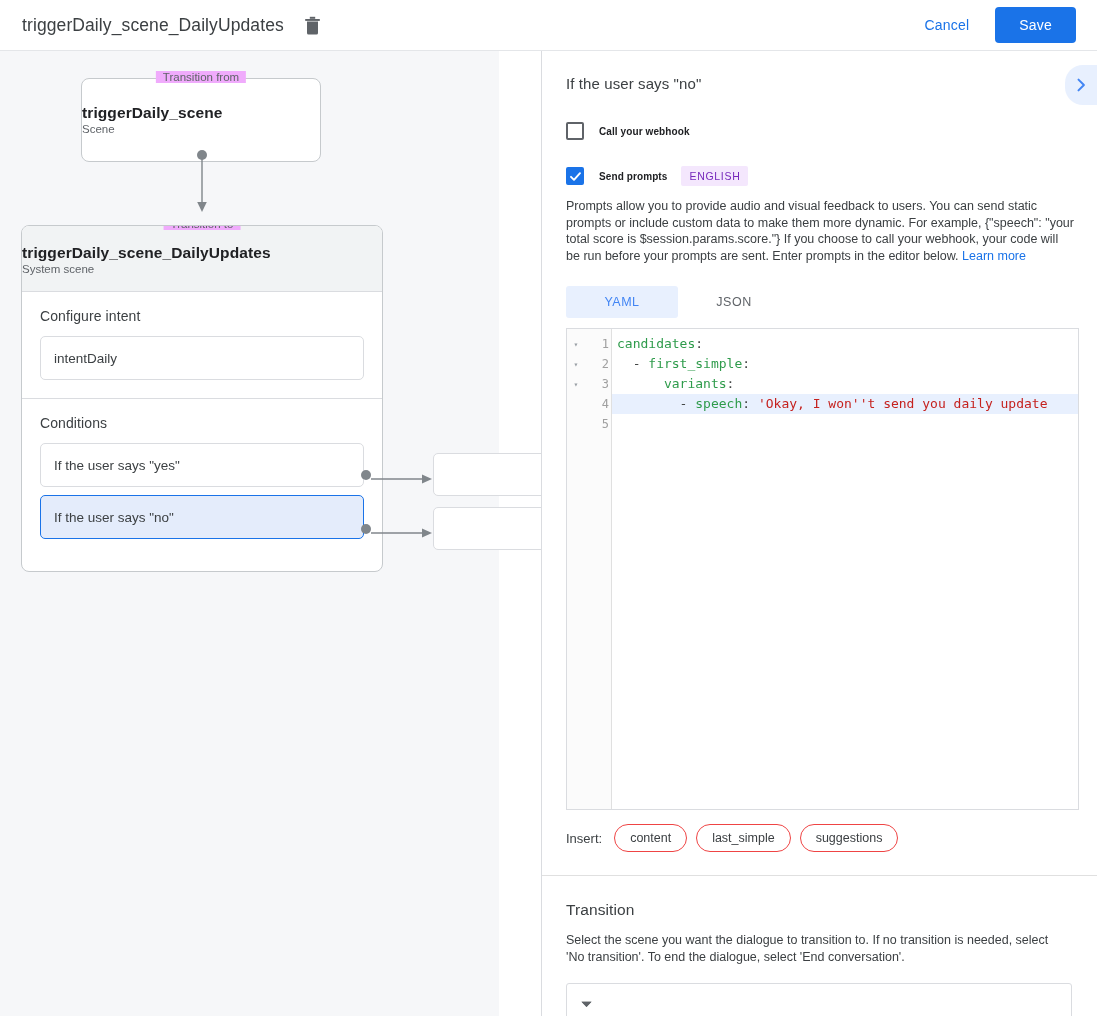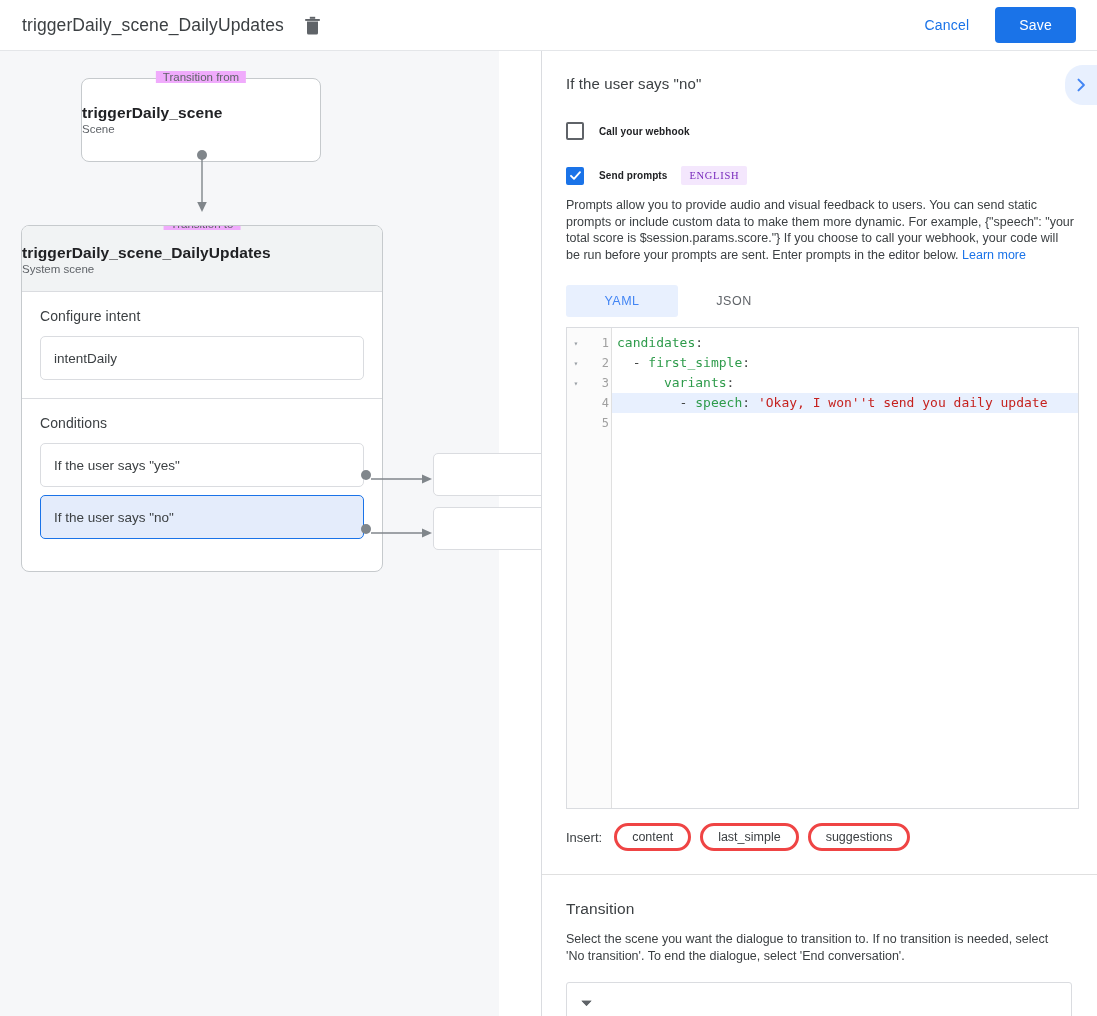--- a/index.html
+++ b/index.html
@@ -145,21 +145,21 @@
     background: #fff; cursor: pointer; flex: none;
   }
   .cbox.checked {
     background: #1a73e8; border-color: #1a73e8;
     display: flex; align-items: center; justify-content: center;
   }
   .cbl { margin-left: 15px; font-size: 10px; color: #202124; font-weight: bold; letter-spacing: .1px; }
   #lang-badge {
     margin-left: 14px; background: #f4e7fd; color: #7627bb;
     font-size: 10.5px; letter-spacing: .7px;
-    padding: 4px 8px; border-radius: 2px; font-family: Liberation Serif, serif;
+    padding: 4px 8px; border-radius: 2px;
   }
   #prompts-desc {
     margin: 12px 24px 8px 24px; width: 508px;
     font-size: 12.5px; line-height: 16.5px; color: #3c4043;
   }
   #prompts-desc a { color: #1a73e8; text-decoration: none; }
 
   
   #editor-tabs { display: flex; margin: 22px 0 0 566px; }
   #editor-tabs { margin: 22px 0 0 0; padding-left: 24px; }
@@ -193,21 +193,21 @@
   }
   .cline { height: 20px; line-height: 20px; white-space: pre; padding-left: 5px; }
   .cline.hl { background: #e8f0fe; }
   .k { color: #2e9b4b; }
   .s { color: #c5221f; }
   .p { color: #444746; }
 
   #insert-row { display: flex; align-items: center; margin: 14px 0 0 24px; }
   #insert-label { font-size: 13px; color: #3c4043; margin-right: 12px; }
   .chip {
-    border: 3px solid #ef4444; border-radius: 16px;
+    border: 1px solid #ef4444; border-radius: 16px;
     height: 28px; padding: 0 15px; display: flex; align-items: center;
     font-size: 12.5px; color: #3c4043; margin-right: 9px;
     background: #fff; cursor: pointer;
   }
 
   #panel-divider {
     margin-top: 23px; height: 1px; background: #e0e0e0; width: 555px;
   }
 
   #transition-sec { padding: 25px 24px 0 24px; }

